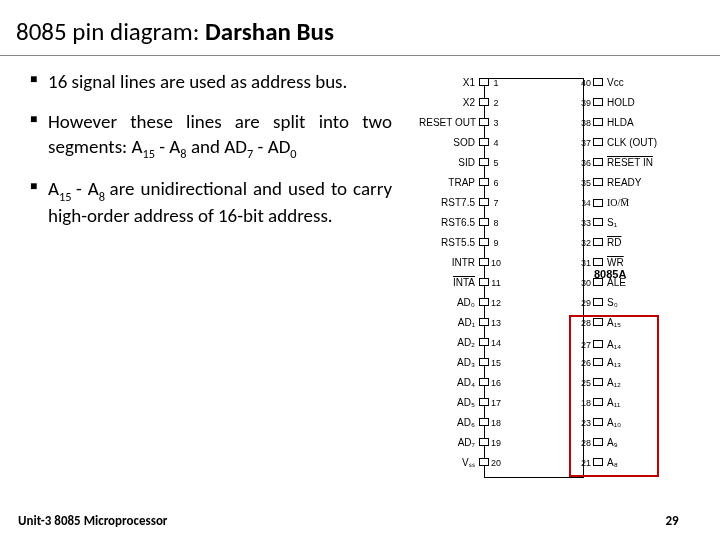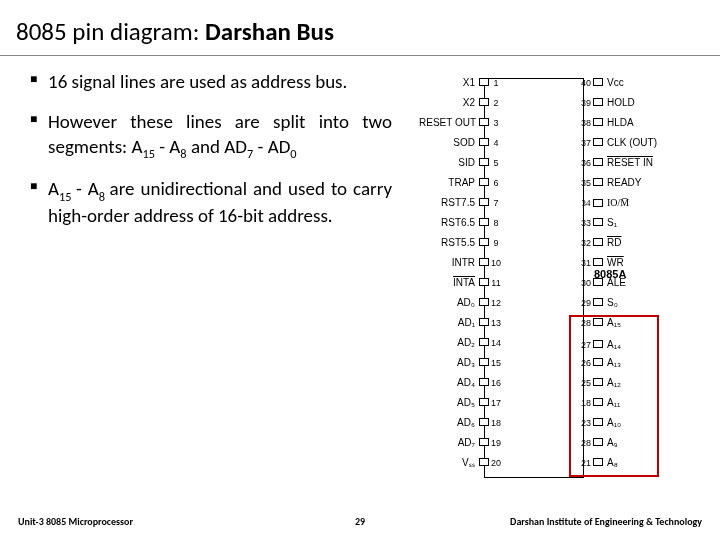--- a/index.html
+++ b/index.html
@@ -108,21 +108,21 @@
     position: absolute;
     border: 2px solid #c00000;
     background: transparent;
   }
   .footer {
     position: absolute;
     bottom: 12px;
     left: 0;
     width: 100%;
     display: flex;
-    font-size: 10px;
+    font-size: 13px;
     padding: 0 18px;
   }
   .footer .l { flex: 1; text-align: left; font-weight: 600; }
   .footer .c { width: 60px; text-align: center; font-weight: 600; }
   .footer .r { flex: 1; text-align: right; font-weight: 600; }
 </style>
 </head>
 <body>
 
 <div class="title">
@@ -189,14 +189,13 @@
           <div class="pinrow right" style="top: 386px;"><span class="pinnum">21</span><span class="pinbox"></span><span class="label">A₈</span></div>
         </div>
       <div class="highlight-box" style="left:163px; top:243px; width:90px; height:162px;"></div>
     </div>
   </div>
 </div>
 
 <div class="footer">
   <div class="l">Unit-3 8085 Microprocessor</div>
   <div class="c">29</div>
-  <div class="r">Darshan Institute of Engineering &amp; Technology</div>
 </div>
 
 </body></html>

